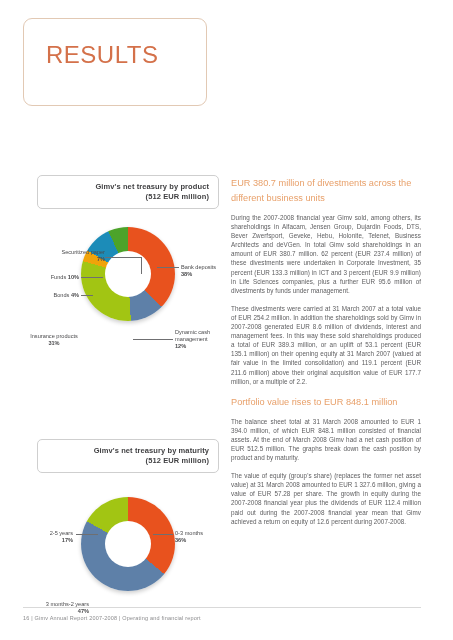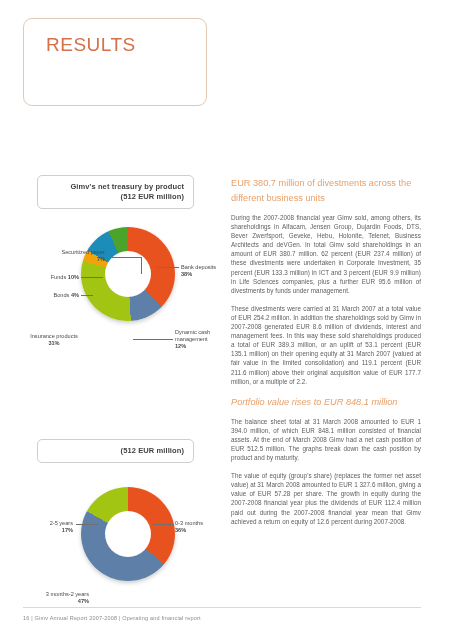--- a/index.html
+++ b/index.html
@@ -25,22 +25,22 @@
     width: 184px;
     height: 88px;
     border: 1px solid #e2c9b4;
     border-radius: 9px;
     background: #ffffff;
     box-sizing: border-box;
   }
   #page-title {
     position: absolute;
     left: 46px;
-    top: 34px;
-    font-size: 19px;
+    top: 41px;
+    font-size: 24px;
     letter-spacing: 0.5px;
     color: #d4714a;
     font-weight: 400;
   }
 
   
   #left-col {
     position: absolute;
     left: 23px;
     top: 175px;
@@ -50,21 +50,21 @@
   .chart-block { position: relative; }
 
   .chart-caption-box {
     border: 1px solid #cfcfcf;
     border-radius: 5px;
     background: #ffffff;
     padding: 6px 9px 6px 4px;
     text-align: right;
     box-sizing: border-box;
     margin-left: 14px;
-    width: 157px;
+    width: 182px;
   }
   .chart-caption-line {
     font-size: 7.5px;
     font-weight: bold;
     color: #3f3f41;
     line-height: 10px;
     letter-spacing: 0.1px;
   }
 
   .donut-wrap {
@@ -113,21 +113,21 @@
     top: 176px;
     width: 190px;
   }
   .sec-head {
     color: #e8a06a;
     font-size: 9.2px;
     line-height: 15px;
     font-weight: 400;
     margin: 0 0 7px 0;
   }
-  .sec-head.gap { margin-top: 4px; font-style: italic; }
+  .sec-head.gap { margin-top: 4px; }
   .body-p {
     font-size: 6.3px;
     line-height: 9.1px;
     text-align: justify;
     color: #5d5d5f;
     margin: 0 0 9px 0;
     letter-spacing: 0.04px;
   }
   .body-p:last-child { margin-bottom: 0; }
 
@@ -199,20 +199,21 @@
         <span>Dynamic cash</span><br>
         <span>management</span><br>
         <span class="pct">12%</span>
       </div>
       <div class="leader" style="left:110px; top:130px; width:40px;"></div>
     </div>
   </div>
 
   <div class="chart-block" style="margin-top:70px;">
     <div class="chart-caption-box">
+      <div class="chart-caption-line">Gimv's net treasury by maturity</div>
       <div class="chart-caption-line">(512 EUR million)</div>
     </div>
 
     <div class="donut-wrap">
       <div class="donut" id="donut2" style="background: conic-gradient(rgb(232, 82, 30) 0deg, rgb(232, 82, 30) 129.6deg, rgb(94, 128, 168) 129.6deg, rgb(94, 128, 168) 298.8deg, rgb(162, 197, 19) 298.8deg, rgb(162, 197, 19) 360deg);"></div>
       <div class="donut-hole" id="donut2-hole"></div>
 
       <div class="seg-label" style="left:2px; top:57px; width:48px; text-align:right;">
         <span>2-5 years</span><br>
         <span class="pct">17%</span>

